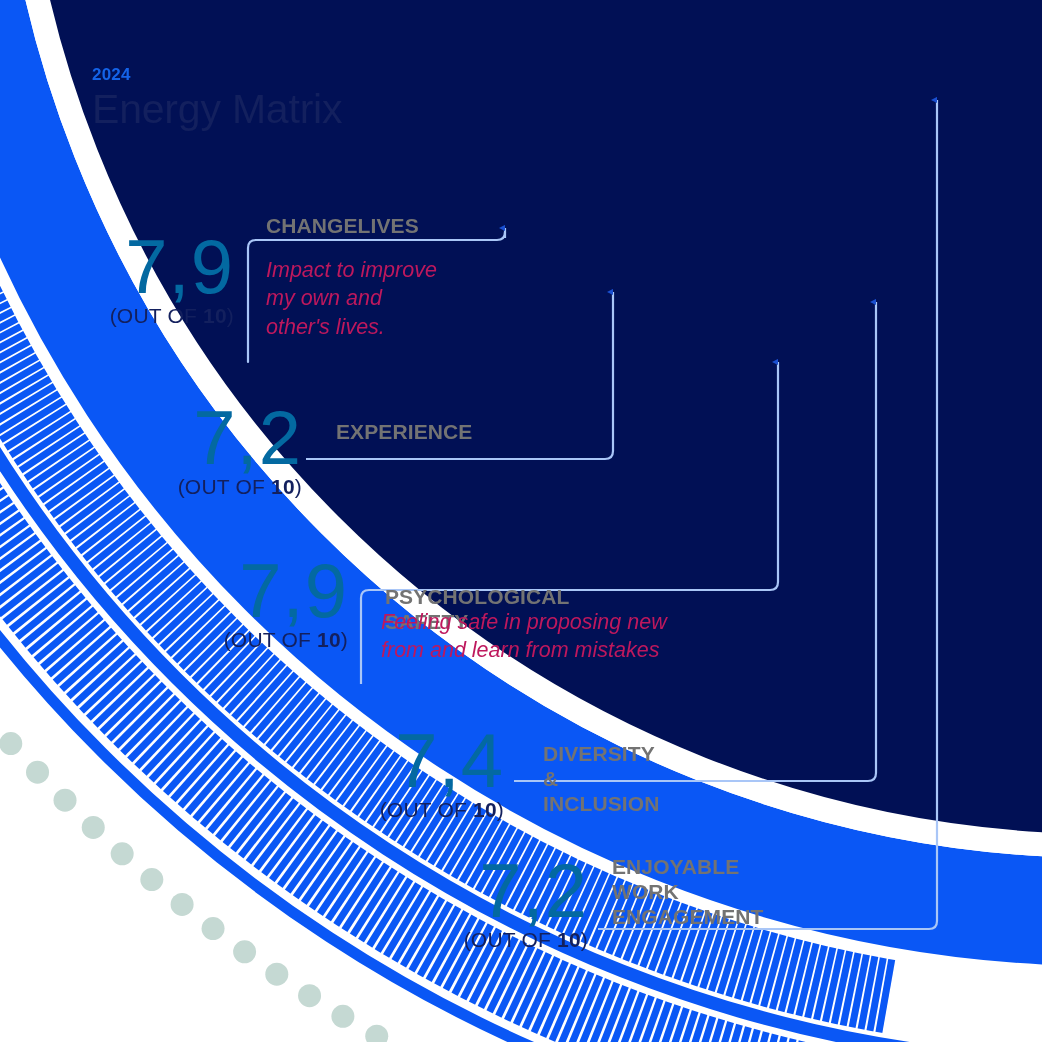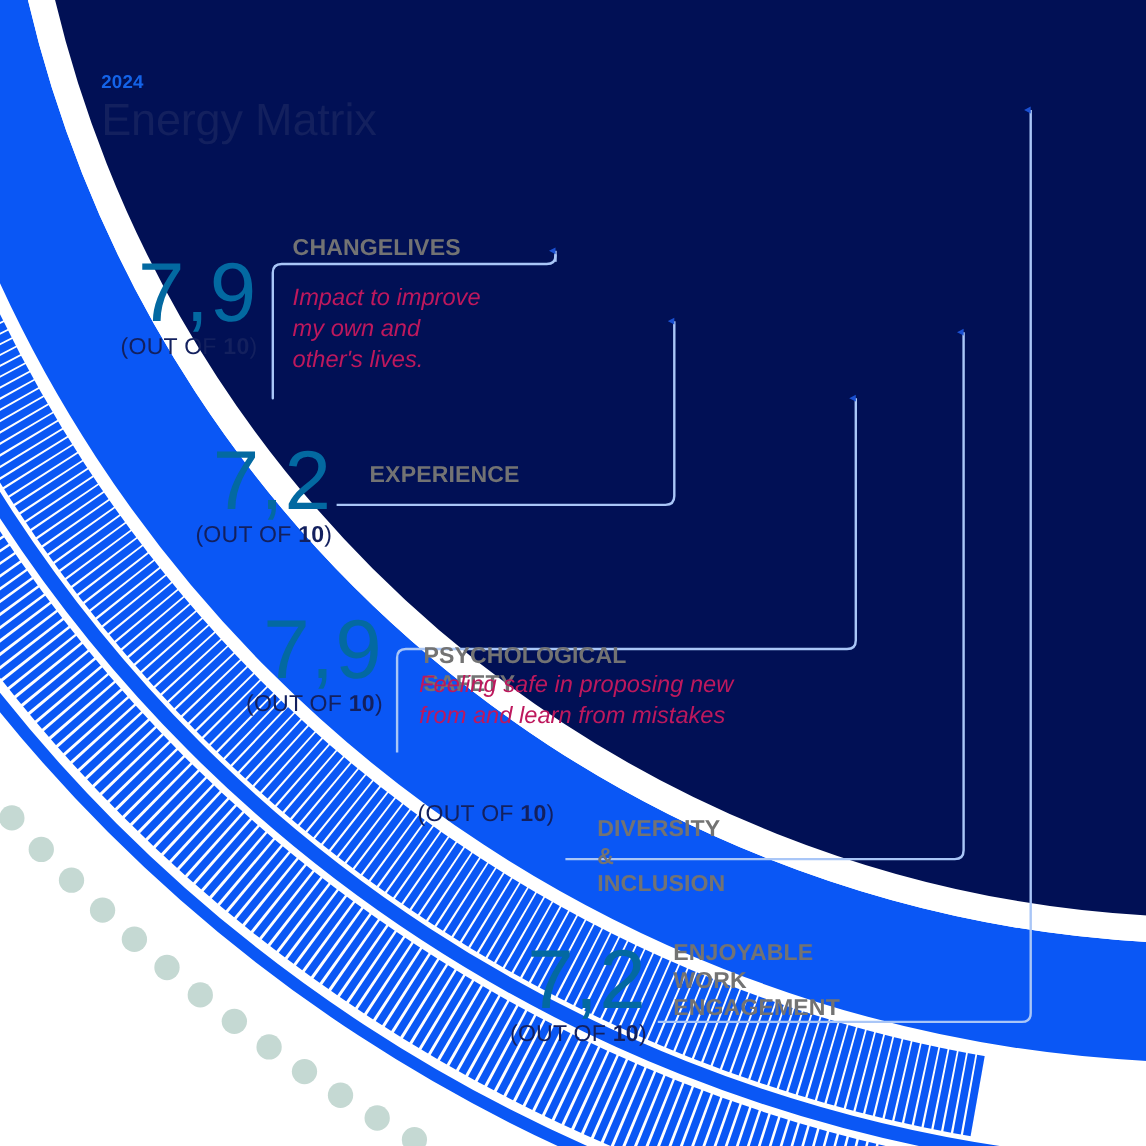--- a/index.html
+++ b/index.html
@@ -1197,20 +1197,21 @@
       <div class="score">7,9</div>
       <div class="outof"><span>(OUT OF </span><b>10</b><span>)</span></div>
     </div>
     <div class="label" style="left:385px; top:556px;margin-top:28px;">PSYCHOLOGICAL SAFETY</div>
     <div class="desc" style="left:381px; top:608px; width:400px;">Feeling safe in proposing new
 from and learn from mistakes</div>
   </div>
 
   <div class="metric">
     <div class="score-wrap" style="left:324px; top:726px; width:180px;">
+      <div class="score">7,4</div>
       <div class="outof"><span>(OUT OF </span><b>10</b><span>)</span></div>
     </div>
     <div class="label" style="left:543px; top:741px;">DIVERSITY &amp; INCLUSION</div>
   </div>
 
   <div class="metric">
     <div class="score-wrap" style="left:408px; top:856px; width:180px;">
       <div class="score">7,2</div>
       <div class="outof"><span>(OUT OF </span><b>10</b><span>)</span></div>
     </div>

